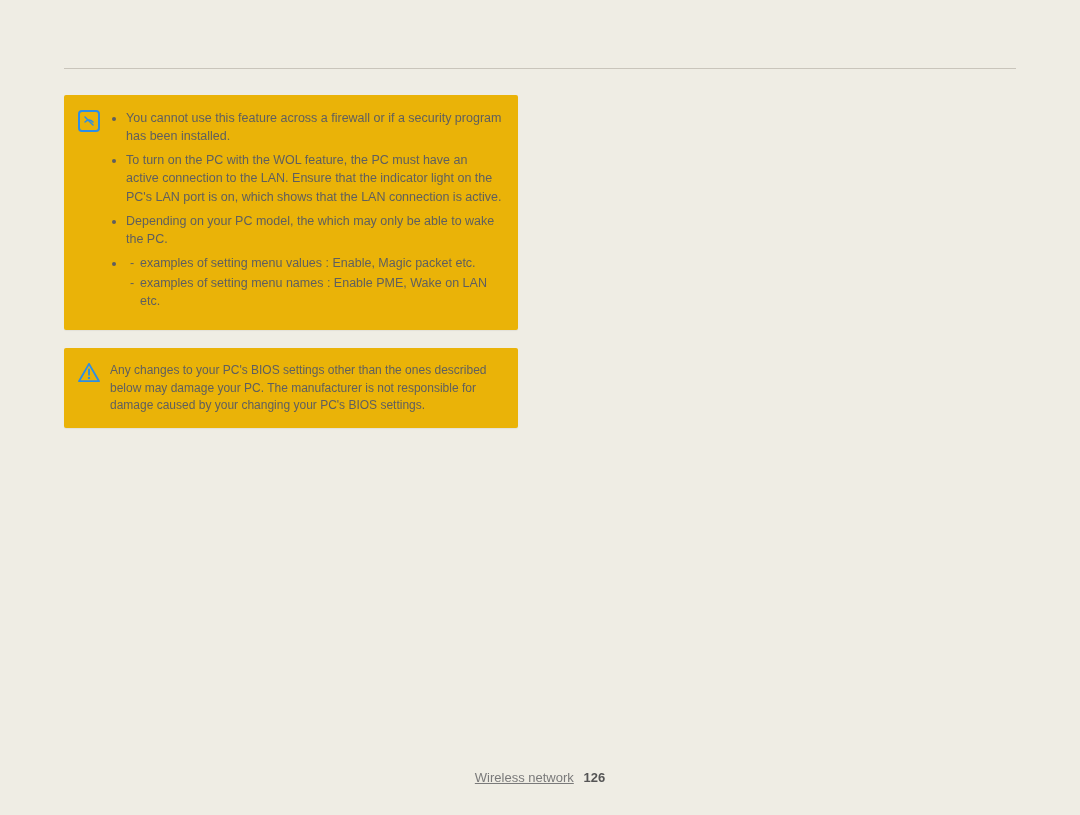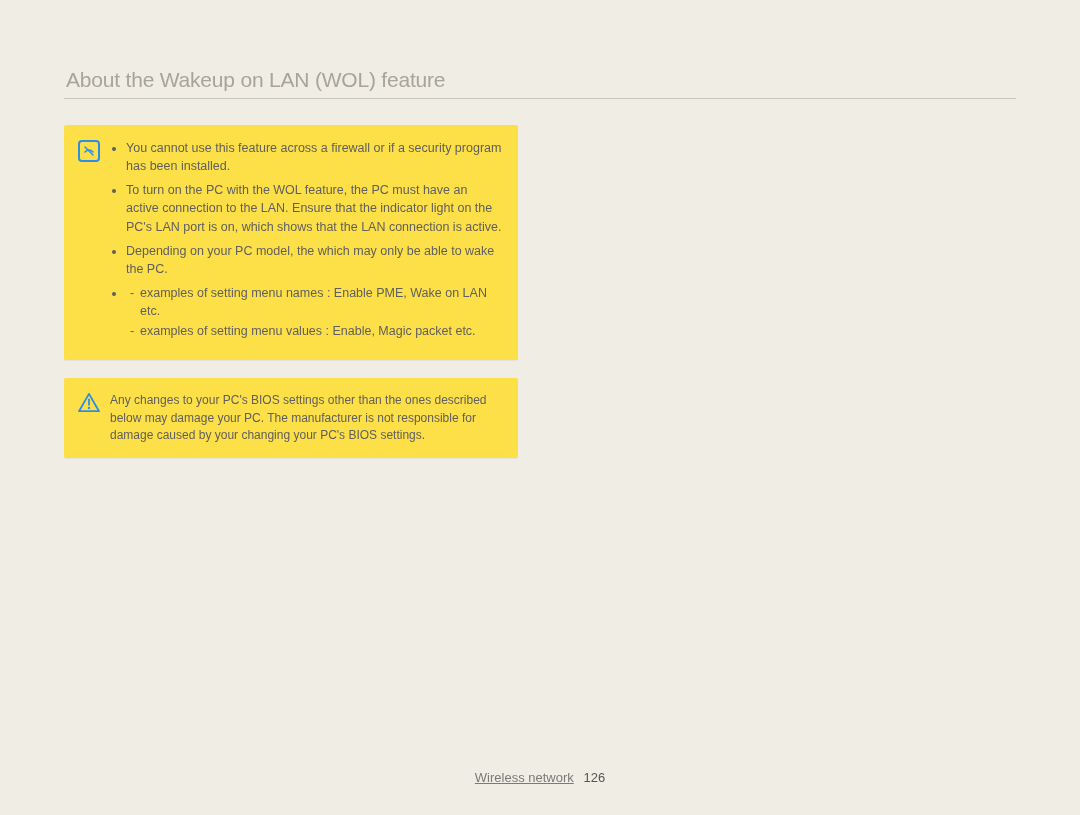--- a/index.html
+++ b/index.html
@@ -32,21 +32,21 @@
     border-top: 1px solid #c9c5bb;
     margin: 0 0 26px 0;
   }
   .column {
     width: 454px;
     display: flex;
     flex-direction: column;
     gap: 18px;
   }
   .note-box {
-    background: #fde047;
+    background: #eab308;
     border-radius: 2px;
     box-shadow: 0 1px 1px rgba(0,0,0,0.05);
     padding: 14px 16px 14px 14px;
     display: flex;
     align-items: flex-start;
     gap: 10px;
   }
   .icon-slot {
     flex-shrink: 0;
     width: 22px;
@@ -107,53 +107,52 @@
     bottom: 30px;
     text-align: center;
     font-size: 13px;
     color: #6b6b6b;
   }
   .footer .sec {
     color: #7a7a7a;
     text-decoration: underline;
   }
   .footer .pg {
-    font-weight: 400;
+    font-weight: 700;
     color: #555;
     margin-left: 6px;
   }
 </style>
 </head>
 <body>
 
 <div class="page">
 
-  <h2 class="section-title">About the Wakeup on LAN (WOL) feature</h2>
   <hr class="hr">
 
   <div class="column">
 
     <div class="note-box">
       <div class="icon-slot">
         <span class="info-icon">
           <svg width="12" height="12" viewBox="0 0 24 24" fill="none" stroke="#2c8ee6" stroke-width="3" stroke-linecap="round">
             <path d="M4 4 L20 20"></path>
             <path d="M4 14 Q12 6 20 14"></path>
           </svg>
         </span>
       </div>
       <div class="note-body">
         <ul class="level1">
           <li>You cannot use this feature across a firewall or if a security program has been installed.</li>
           <li>To turn on the PC with the WOL feature, the PC must have an active connection to the LAN. Ensure that the indicator light on the PC's LAN port is on, which shows that the LAN connection is active.</li>
           <li>Depending on your PC model, the which may only be able to wake the PC.</li>
           <li>
             <ul class="level2">
+              <li>examples of setting menu values : Enable, Magic packet etc.</li>
               <li>examples of setting menu names : Enable PME, Wake on LAN etc.</li>
-              <li>examples of setting menu values : Enable, Magic packet etc.</li>
             </ul>
           </li>
         </ul>
       </div>
     </div>
 
     <div class="note-box">
       <div class="icon-slot">
         <span class="warn-icon">
           <svg width="22" height="20" viewBox="0 0 24 22">

